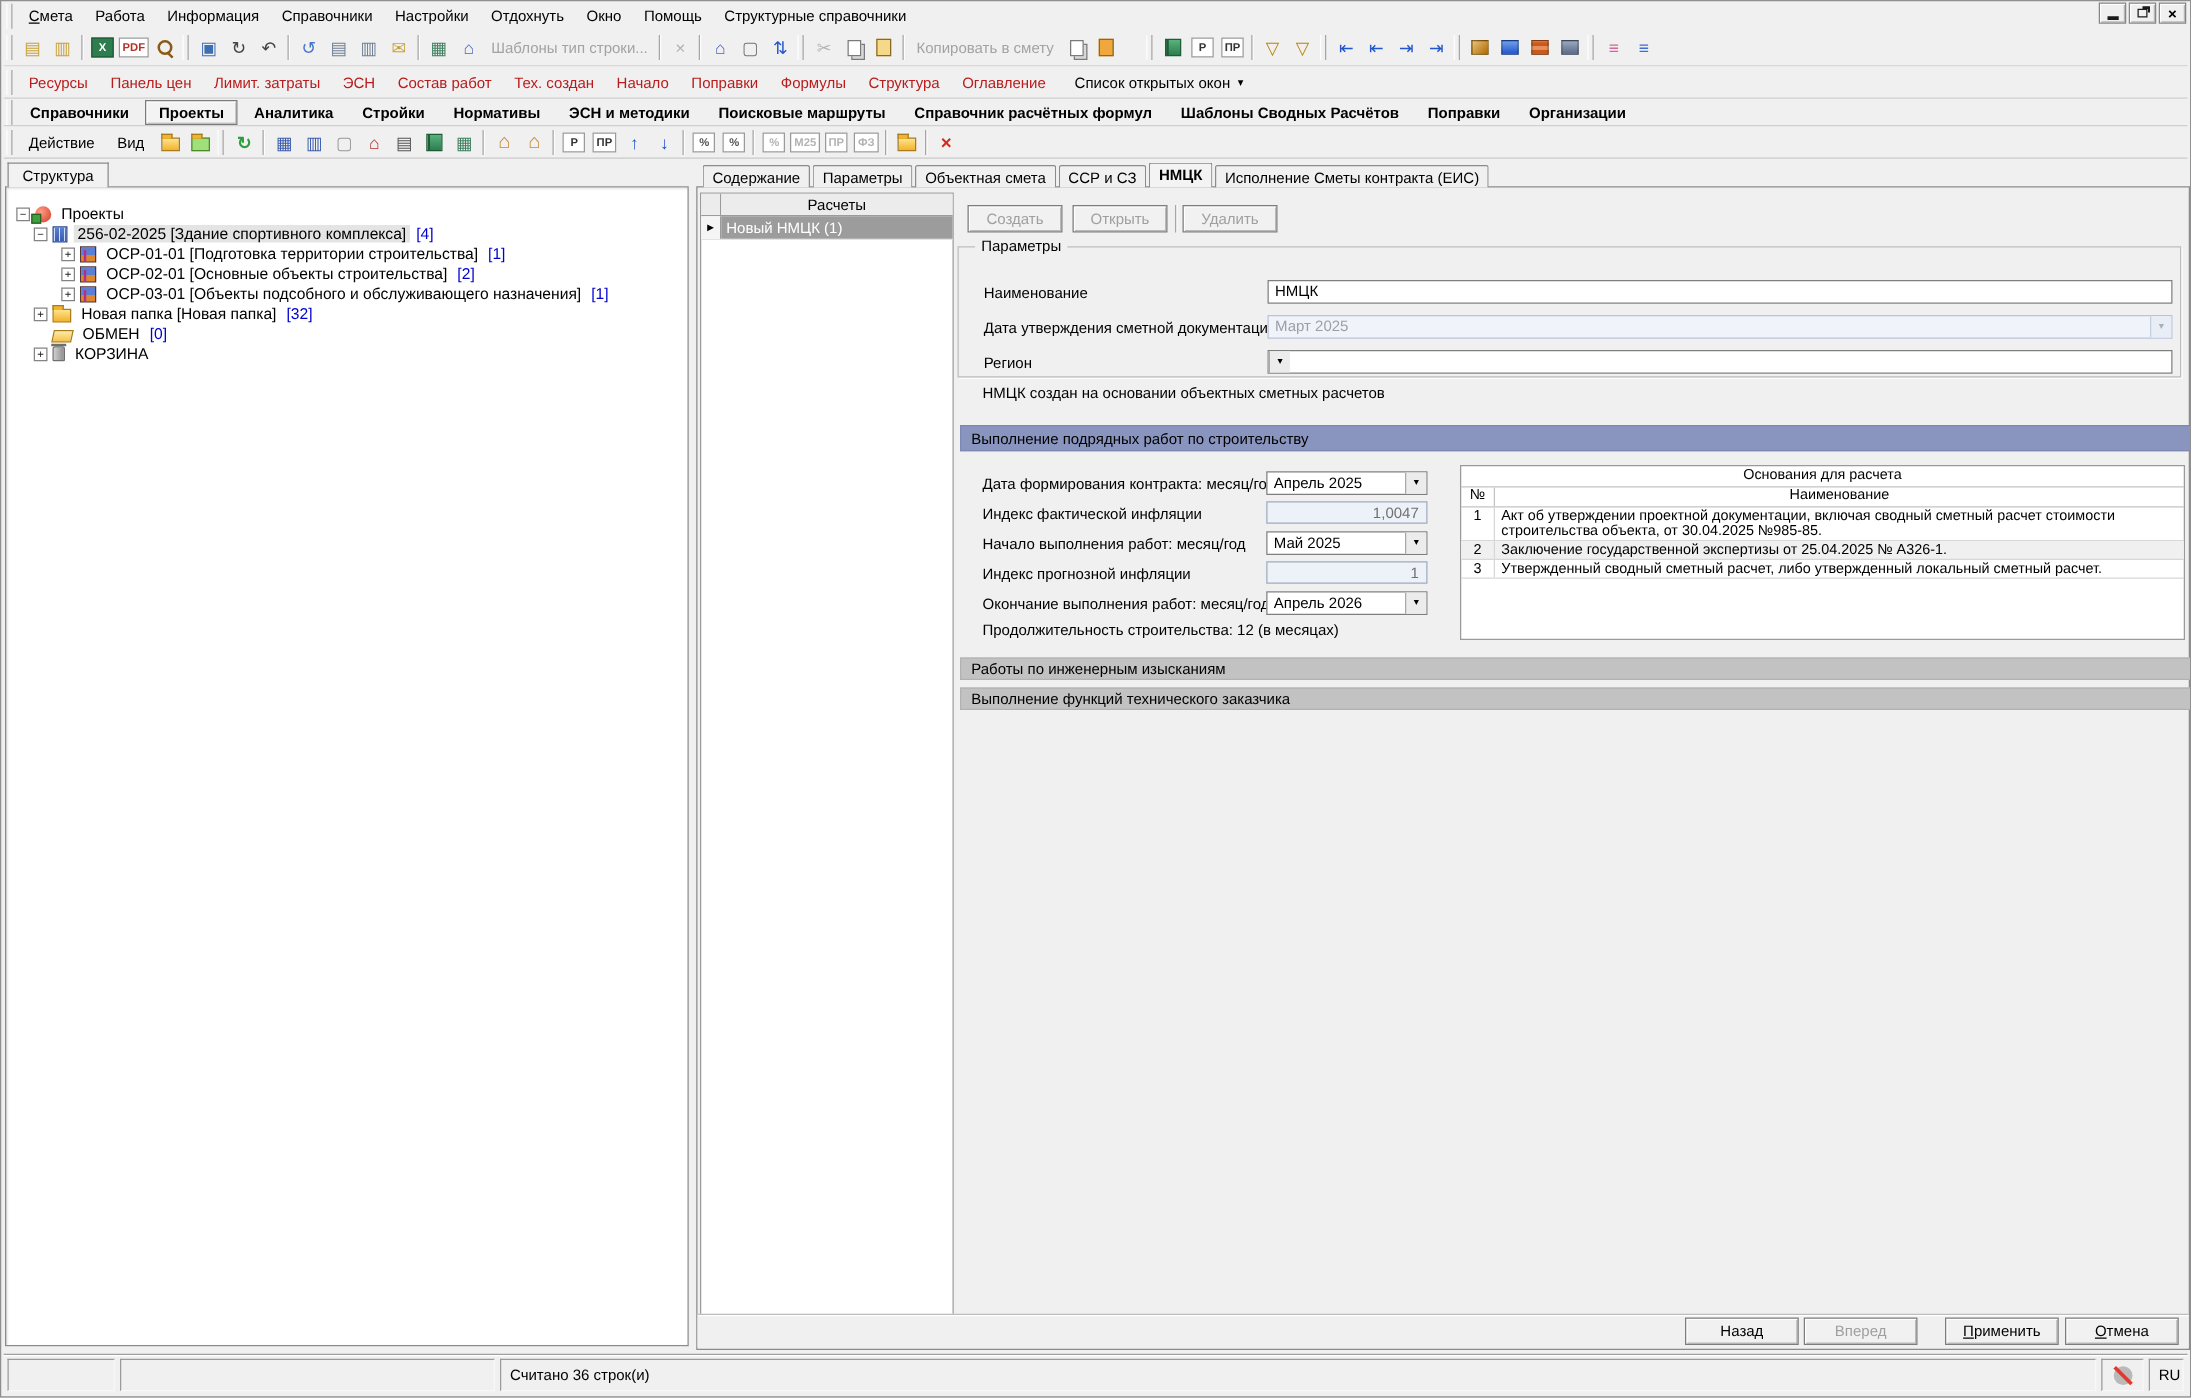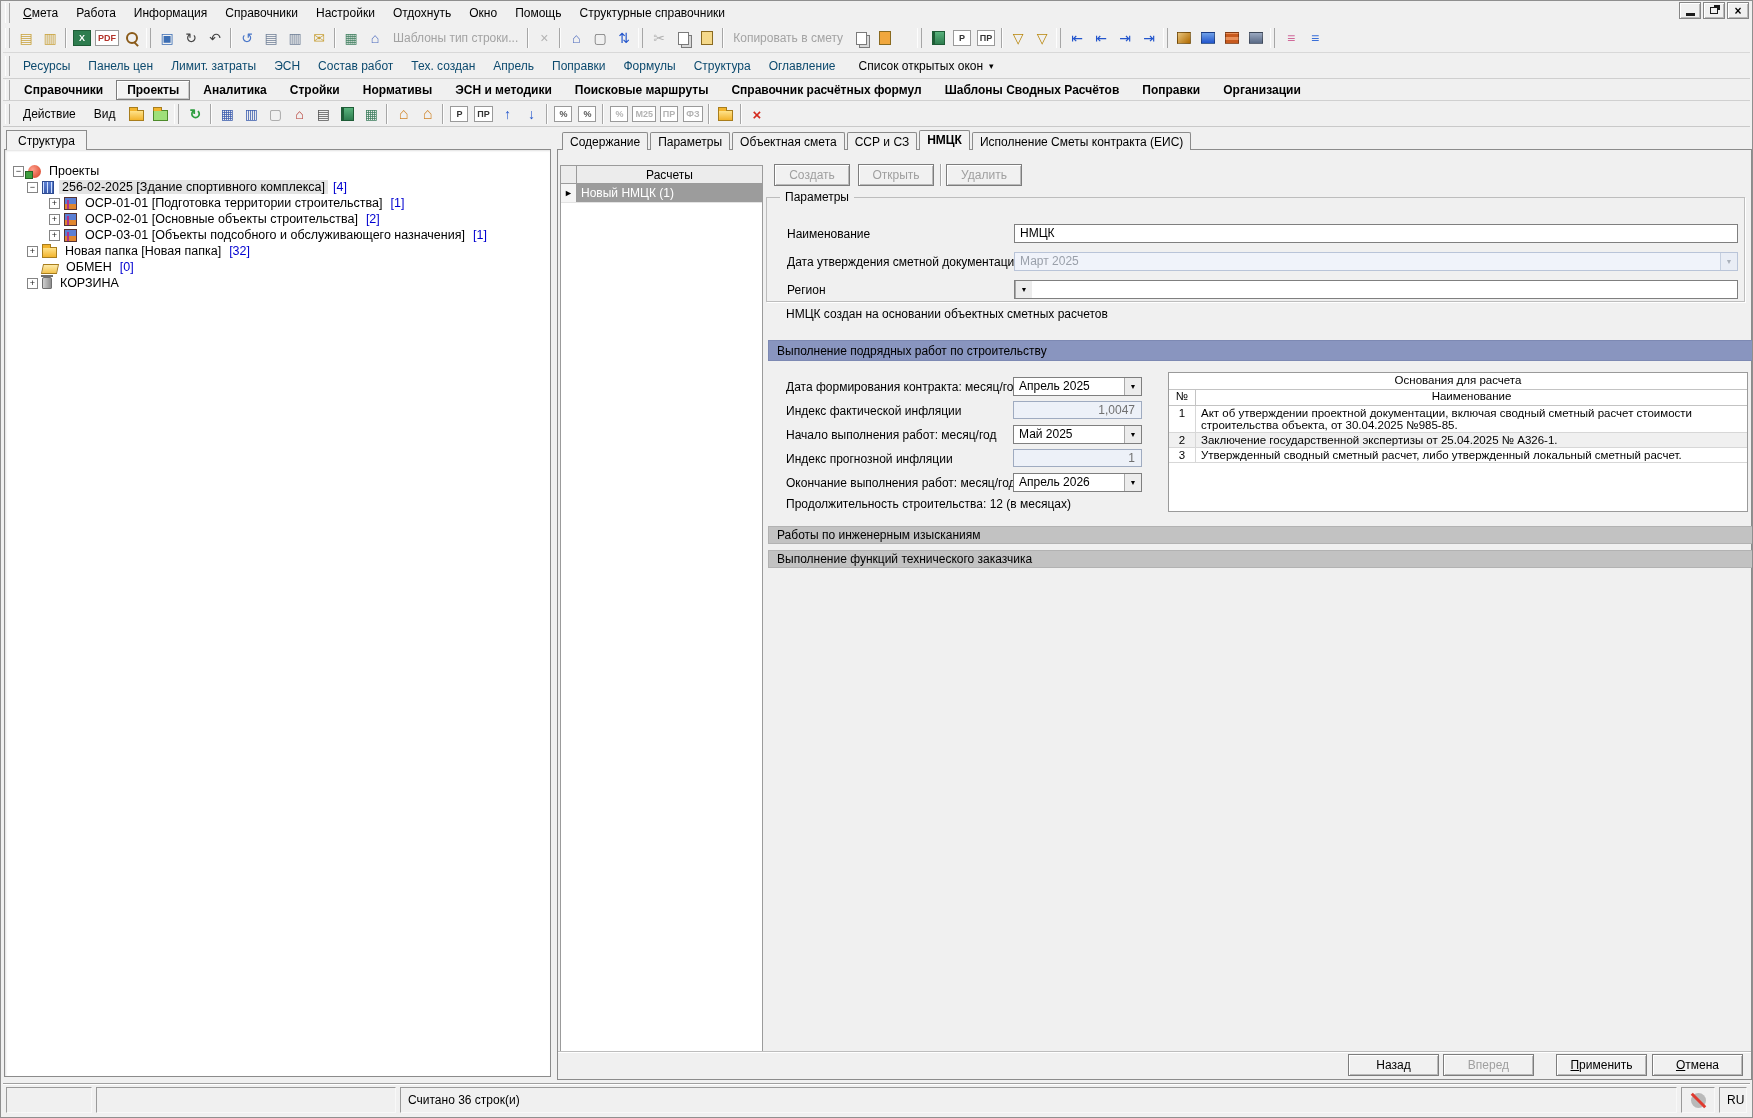--- a/index.html
+++ b/index.html
@@ -32,21 +32,21 @@
 .ic-search::after{content:"";position:absolute;right:0;bottom:0;width:6px;height:2px;background:#8a5a18;transform:rotate(45deg);}
 .ic-copy{width:11px;height:13px;border:1px solid #7a7a7a;background:#fff;box-shadow:3px 3px 0 -1px #d8d8d8,3px 3px 0 0 #7a7a7a;}
 .ic-paste{width:12px;height:14px;border:1px solid #8a6a20;background:#f5d98a;}
 .ic-paste.orange{background:#f0a73e;}
 .ic-book{width:13px;height:14px;border:1px solid #1e5c36;background:linear-gradient(#59b27c,#2e7d4f);box-shadow:inset 2px 0 0 #1e5c36;}
 .ic-folder{position:relative;width:15px;height:11px;margin-top:2px;background:linear-gradient(#ffe28a,#f2b42d);border:1px solid #a87d1c;}
 .ic-folder::before{content:"";position:absolute;top:-4px;left:-1px;width:7px;height:3px;background:#f2b42d;border:1px solid #a87d1c;border-bottom:none;}
 .ic-trash{position:relative;width:10px;height:12px;background:linear-gradient(90deg,#cfcfcf,#8f8f8f);border:1px solid #6f6f6f;border-radius:2px 2px 1px 1px;}
 .ic-trash::before{content:"";position:absolute;top:-3px;left:-2px;width:12px;height:2px;background:#6f6f6f;}
 .tb2{position:absolute;left:2px;top:53px;right:2px;height:25px;display:flex;align-items:center;border-bottom:1px solid #cfcfcf;}
-.viewit{color:#0c4a6e;margin:0 9px;white-space:nowrap;}
+.viewit{color:#b91c1c;margin:0 9px;white-space:nowrap;}
 .openwin{color:#000;margin-left:14px;display:flex;align-items:center;gap:6px;}
 .caret{font-size:9px;}
 
 .maintabs{position:absolute;left:2px;top:79px;right:2px;height:21px;display:flex;align-items:center;font-weight:bold;border-bottom:1px solid #d0d0d0;}
 .mtab{padding:2px 10px;margin-right:3px;white-space:nowrap;}
 .mtab.active{border:1px solid #7c7c7c;background:#f3f3f3;box-shadow:inset 1px 1px 0 #fff,inset -1px -1px 0 #c9c9c9;}
 
 .actionbar{position:absolute;left:2px;top:101px;right:2px;height:25px;display:flex;align-items:center;border-bottom:1px solid #c9c9c9;}
 .abmenu{padding:2px 9px;}
 
@@ -69,21 +69,21 @@
 .ti-folder-open{width:16px;height:10px;margin-top:3px;background:linear-gradient(#fdeaa8,#f4c44e);border:1px solid #a87d1c;transform:skewX(-12deg);}
 .tlabel{padding:0 3px;}
 .tlabel.selected{background:#e4e4e4;}
 .tcount{color:#0000d0;margin-left:5px;}
 
 .rtabs{position:absolute;left:561px;top:129px;height:20px;display:flex;align-items:flex-end;z-index:2;}
 .rtab{height:18px;padding:2px 7px 0;background:#f0f0f0;border:1px solid #8b8b8b;border-bottom:none;margin-right:2px;
       border-radius:2px 2px 0 0;white-space:nowrap;}
 .rtab.active{height:20px;background:#f3f3f3;font-weight:bold;}
 .rbox{position:absolute;left:556px;top:148px;width:1195px;height:931px;border:1px solid #8b8b8b;background:#f0f0f0;}
-.listpane{position:absolute;left:2px;top:15px;width:203px;height:899px;background:#fff;border:1px solid #9b9b9b;}
+.listpane{position:absolute;left:2px;top:4px;width:203px;height:899px;background:#fff;border:1px solid #9b9b9b;}
 .lp-head{display:flex;height:18px;border-bottom:1px solid #9b9b9b;}
 .lp-gut{width:16px;border-right:1px solid #9b9b9b;background:#ececec;flex:none;display:flex;align-items:center;justify-content:center;font-size:9px;}
 .lp-title{flex:1;text-align:center;padding-top:2px;background:#ececec;}
 .lp-row{display:flex;height:19px;border-bottom:1px solid #e3e3e3;}
 .lp-row .lp-gut{background:#f5f5f5;}
 .lp-item{flex:1;background:#9c9c9c;color:#fff;padding:2px 4px;white-space:nowrap;overflow:hidden;}
 .formarea{position:absolute;left:206px;top:1px;right:2px;height:899px;background:#f0f0f0;}
 .btn{background:#f1f1f1;border:1px solid #7d7d7d;box-shadow:inset 1px 1px 0 #fff,inset -1px -1px 0 #b9b9b9;
      text-align:center;font-size:12px;cursor:default;}
 .btn.disabled{color:#9f9f9f;}
@@ -246,21 +246,21 @@
   </div>
 
   <div class="tb2">
     <span class="grip"></span>
     <span class="viewit">Ресурсы</span>
     <span class="viewit">Панель цен</span>
     <span class="viewit">Лимит. затраты</span>
     <span class="viewit">ЭСН</span>
     <span class="viewit">Состав работ</span>
     <span class="viewit">Тех. создан</span>
-    <span class="viewit">Апрель</span>
+    <span class="viewit">Начало</span>
     <span class="viewit">Поправки</span>
     <span class="viewit">Формулы</span>
     <span class="viewit">Структура</span>
     <span class="viewit">Оглавление</span>
     <span class="openwin">
       <span>Список открытых окон</span>
       <span class="caret">▾</span>
     </span>
   </div>
 

